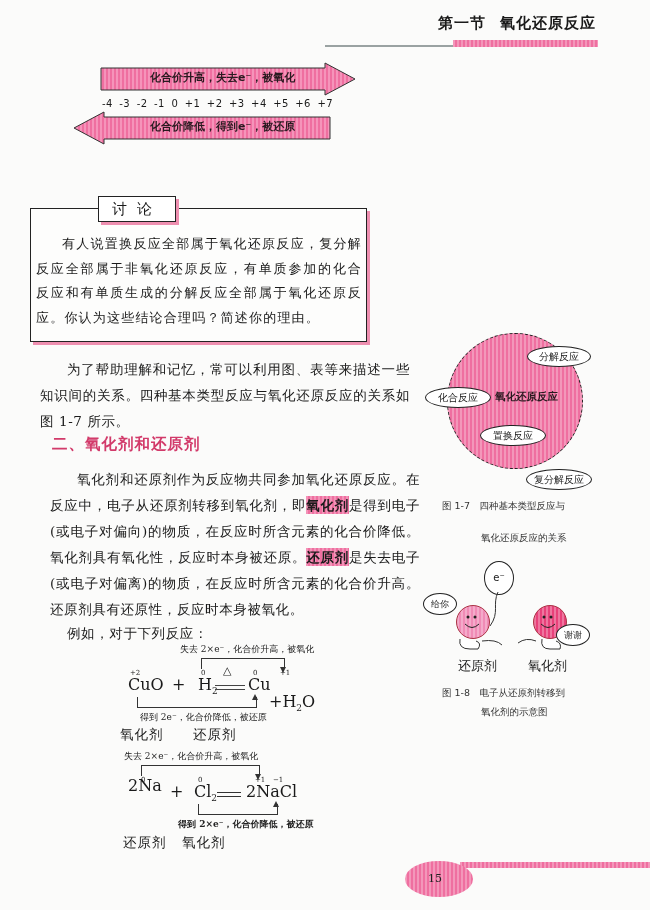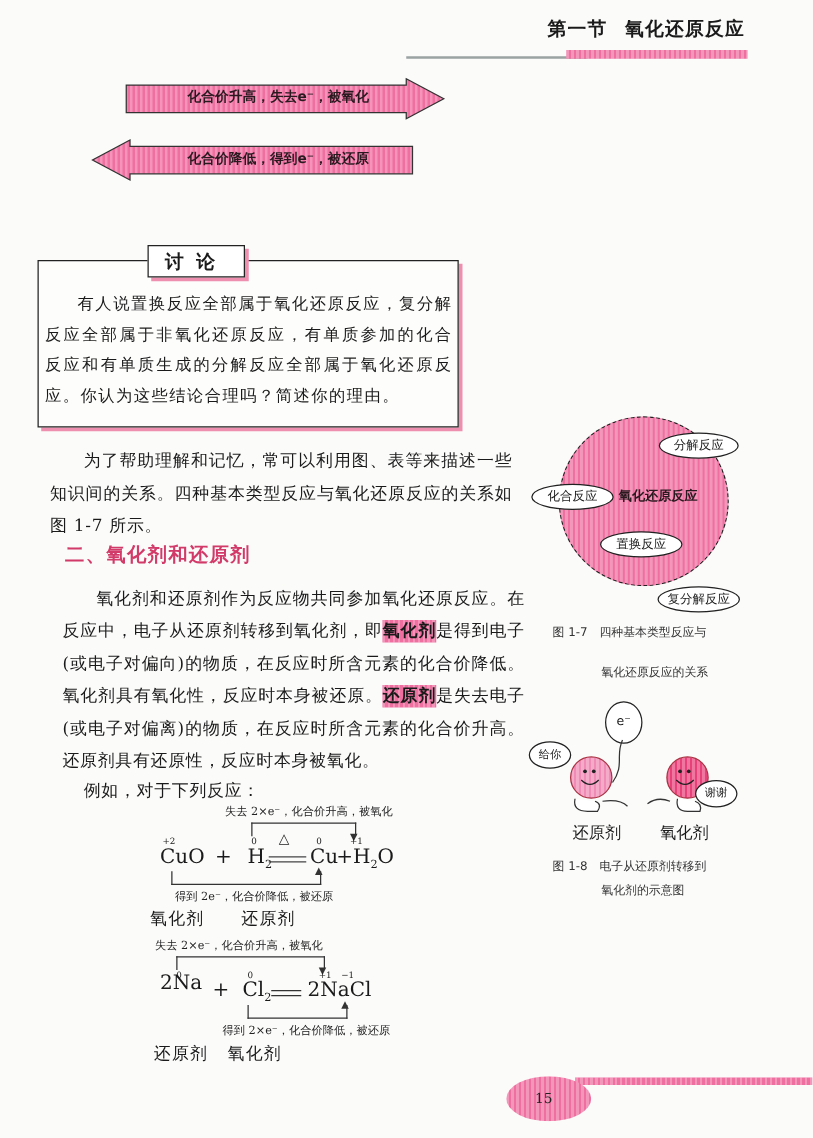--- a/index.html
+++ b/index.html
@@ -20,21 +20,21 @@
   .hdr-gray-line { left: 325px; top: 45px; width: 145px; height: 2px; background: #9aa2a2; }
   .hdr-pink-bar { left: 453px; top: 40px; width: 145px; height: 7px; }
 
   
   .arrow-text { font-family: "DejaVu Sans", "Liberation Sans", sans-serif; font-size: 11px; font-weight: bold; color: #2a1a20; white-space: nowrap; }
   .scale { left: 102px; top: 98px; font-family: "DejaVu Sans", "Liberation Sans", sans-serif; font-size: 10px; word-spacing: 3px; letter-spacing: 0.4px; white-space: nowrap; }
   .caption { font-family: "DejaVu Sans", "Liberation Sans", sans-serif; font-size: 9.5px; color: #333; white-space: nowrap; }
 
   
   .disc-box { left: 30px; top: 208px; width: 335px; height: 132px; border: 1.5px solid #222; box-shadow: 3px 3px 0 #ee8fb0; background: #fdfdfc; }
-  .disc-label { left: 98px; top: 196px; width: 76px; height: 24px; border: 1.5px solid #222; background: #fff; box-shadow: 3px 3px 0 #ee8fb0; text-align: center; font-family: "DejaVu Sans", "Liberation Sans", sans-serif; font-weight: bold; font-size: 15px; line-height: 24px; letter-spacing: 10px; margin-left: 20px; }
+  .disc-label { left: 98px; top: 196px; width: 76px; height: 24px; border: 1.5px solid #222; background: #fff; box-shadow: 3px 3px 0 #ee8fb0; text-align: center; font-family: "DejaVu Sans", "Liberation Sans", sans-serif; font-weight: normal; font-size: 15px; line-height: 24px; letter-spacing: 10px; }
   .disc-text { left: 36px; top: 232px; width: 326px; font-size: 13px; line-height: 24.5px; letter-spacing: 1.2px; text-indent: 26px; text-align: justify; }
 
   .body-text { font-size: 13.5px; line-height: 26px; letter-spacing: 0.6px; text-align: justify; }
   .para1 { left: 40px; top: 356px; width: 370px; text-indent: 27px; }
   .section-heading { left: 52px; top: 434px; font-family: "DejaVu Sans", "Liberation Sans", sans-serif; color: #d23a6a; font-size: 15.5px; font-weight: bold; letter-spacing: 1px; }
   .para2 { left: 50px; top: 466px; width: 370px; text-indent: 27px; }
   .hl { background-color: #ef6fa0; background-image: repeating-linear-gradient(90deg, rgba(255,255,255,0.25) 0 2px, rgba(0,0,0,0) 2px 4px); font-weight: bold; padding: 1px 0; }
   .para3 { left: 67px; top: 620px; }
 
   
@@ -72,20 +72,21 @@
     <defs>
       <pattern id="stp" width="4" height="4" patternUnits="userSpaceOnUse">
         <rect width="4" height="4" fill="#ef6fa0"></rect>
         <rect width="2" height="4" fill="#f594ba"></rect>
       </pattern>
     </defs>
     <polygon points="1,6 225,6 225,1 255,17 225,33 225,28 1,28" fill="url(#stp)" stroke="#333" stroke-width="1"></polygon>
   </svg>
   <div class="abs arrow-text" style="left:80px;top:15px;">化合价升高，失去e⁻，被氧化</div>
 
+  <div class="abs scale" style="left:32px;top:43px;">-4 -3 -2 -1 0 +1 +2 +3 +4 +5 +6 +7</div>
 
   <svg class="abs" style="left:2px;top:56px;" width="260" height="34" viewBox="0 0 260 34">
     <polygon points="258,6 32,6 32,1 2,17 32,33 32,28 258,28" fill="url(#stp)" stroke="#333" stroke-width="1"></polygon>
   </svg>
   <div class="abs arrow-text" style="left:80px;top:64px;">化合价降低，得到e⁻，被还原</div>
 
 </div>
 
 <div class="abs disc-box"></div>
 <div class="abs disc-label">讨论</div>
@@ -107,21 +108,21 @@
   <div class="abs eq-ox" style="left:20px;top:29px;">+2</div>
   <div class="abs eq-main" style="left:18px;top:35px;">CuO</div>
   <div class="abs eq-main" style="left:62px;top:35px;">+</div>
   <div class="abs eq-ox" style="left:91px;top:29px;">0</div>
   <div class="abs eq-main" style="left:88px;top:35px;text-align:right;"><span>H</span><sub style="font-size:9px">2</sub></div>
   <div class="abs" style="left:113px;top:24px;font-size:11px;">△</div>
   <div class="abs" style="left:105px;top:45px;width:30px;height:3px;border-top:1px solid #444;border-bottom:1px solid #444;"></div>
   <div class="abs eq-ox" style="left:143px;top:29px;">0</div>
   <div class="abs eq-main" style="left:138px;top:35px;">Cu</div>
   <div class="abs eq-ox" style="left:170px;top:29px;">+1</div>
-  <div class="abs eq-main" style="left:159px;top:35px;"><span>+H</span><sub style="font-size:9px">2</sub><span>O</span></div>
+  <div class="abs eq-main" style="left:159px;top:52px;"><span>+H</span><sub style="font-size:9px">2</sub><span>O</span></div>
 
   <div class="abs" style="left:27px;top:57px;width:118px;height:10px;border-bottom:1px solid #333;border-left:1px solid #333;border-right:1px solid #333;"></div>
   <div class="abs" style="left:142px;top:54px;width:0;height:0;border-left:3px solid transparent;border-right:3px solid transparent;border-bottom:6px solid #333;"></div>
   <div class="abs eq-small" style="left:30px;top:71px;">得到 2e⁻，化合价降低，被还原</div>
 
   <div class="abs role" style="left:10px;top:86px;">氧化剂</div>
   <div class="abs role" style="left:83px;top:86px;">还原剂</div>
 </div>
 
 <div class="abs" style="left:110px;top:748px;width:260px;height:110px;">
@@ -134,21 +135,21 @@
   <div class="abs eq-main" style="left:60px;top:34px;">+</div>
   <div class="abs eq-ox" style="left:88px;top:28px;">0</div>
   <div class="abs eq-main" style="left:84px;top:34px;"><span>Cl</span><sub style="font-size:9px">2</sub></div>
   <div class="abs" style="left:107px;top:44px;width:24px;height:3px;border-top:1px solid #333;border-bottom:1px solid #333;"></div>
   <div class="abs eq-ox" style="left:145px;top:28px;">+1</div>
   <div class="abs eq-ox" style="left:163px;top:28px;">−1</div>
   <div class="abs eq-main" style="left:136px;top:34px;">2NaCl</div>
 
   <div class="abs" style="left:88px;top:56px;width:78px;height:10px;border-bottom:1px solid #333;border-left:1px solid #333;border-right:1px solid #333;"></div>
   <div class="abs" style="left:163px;top:53px;width:0;height:0;border-left:3px solid transparent;border-right:3px solid transparent;border-bottom:6px solid #333;"></div>
-  <div class="abs eq-small" style="left:68px;top:70px;">得到 2×e⁻，化合价降低，被还原</div>
+  <div class="abs eq-small" style="left:68px;top:70px;font-weight:bold;">得到 2×e⁻，化合价降低，被还原</div>
 
   <div class="abs role" style="left:13px;top:86px;">还原剂</div>
   <div class="abs role" style="left:72px;top:86px;">氧化剂</div>
 </div>
 
 <div class="abs fig7-circle stripe"></div>
 <div class="abs fig7-center">氧化还原反应</div>
 <div class="abs oval" style="left:527px;top:346px;width:62px;height:19px;line-height:19px;">分解反应</div>
 <div class="abs oval" style="left:425px;top:387px;width:64px;height:19px;line-height:19px;">化合反应</div>
 <div class="abs oval" style="left:480px;top:425px;width:64px;height:19px;line-height:19px;">置换反应</div>

